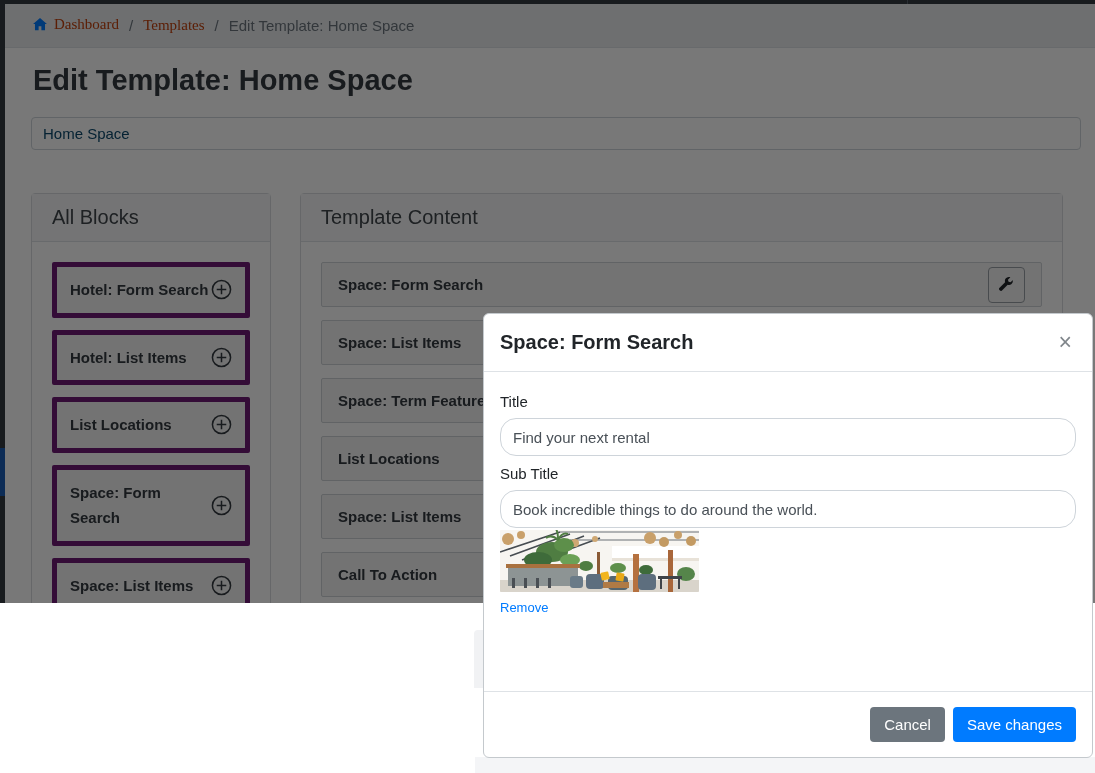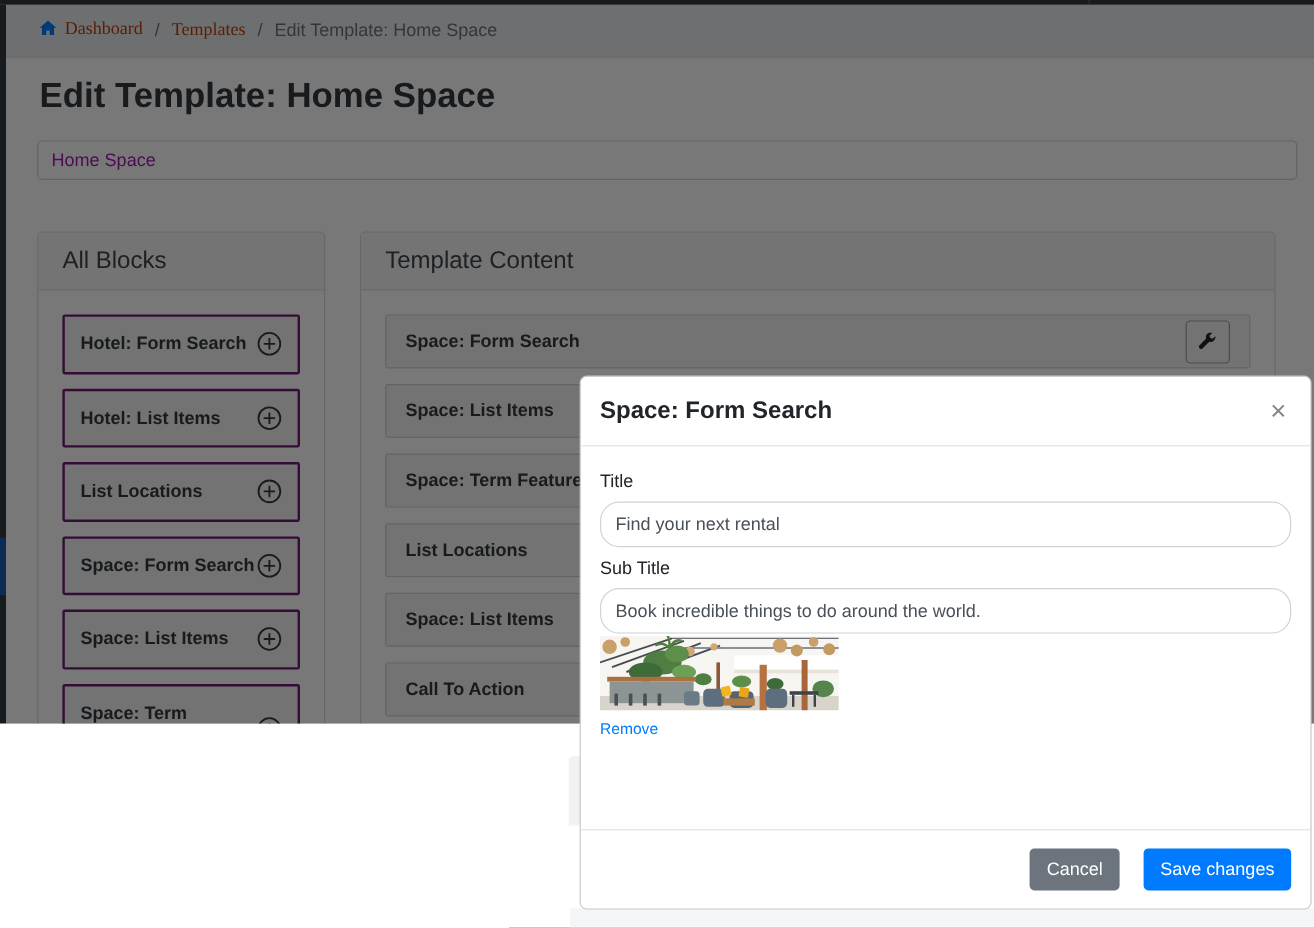--- a/index.html
+++ b/index.html
@@ -25,31 +25,31 @@
                     display:flex; align-items:center; padding-left:28px; font-size:15px; }
   .breadcrumb-bar a { color:#c2410c; text-decoration:none;font-family:Liberation Serif, serif; }
   .crumb-sep { color:#6c757d; margin:0 10px; }
   .crumb-active { color:#6c757d; }
   .home-icon { display:inline-block; margin-right:7px; vertical-align:-2px; }
 
   .page-title { position:absolute; left:33px; top:64px; font-size:29px; font-weight:700; color:#343a40; }
 
   .name-input { position:absolute; left:31px; top:117px; width:1050px; height:33px;
                 border:1px solid #ced4da; border-radius:4px; background:#fff;
-                font-family:inherit; font-size:15px; color:#a21caf; padding:0 11px; }
+                font-family:inherit; font-size:15px; color:#0c4a6e; padding:0 11px; }
 
   .card { position:absolute; top:193px; background:#fff; border:1px solid #d8dce0; border-radius:4px; }
   .card-allblocks { left:31px; width:240px; height:500px; }
   .card-templatecontent { left:300px; width:763px; height:500px; }
   .card-header { height:48px; background:#f6f7f8; border-bottom:1px solid #dee2e6;
                  display:flex; align-items:center; padding:0 20px; font-size:20px; color:#40464c; }
   .card-body { padding:20px; }
 
   .block-item { display:flex; align-items:center; justify-content:space-between;
-                background:#f4f4f4; border:2px solid #701a75; border-radius:2px;
+                background:#f4f4f4; border:5px solid #701a75; border-radius:2px;
                 padding:10px 13px; min-height:44px; margin-bottom:12px;
                 font-size:15px; font-weight:600; color:#343a40; }
   .block-item .item-label { max-width:150px; line-height:1.7; }
   .plus-icon svg { display:block; }
 
   .content-row { display:flex; align-items:center; justify-content:space-between;
                  background:#f4f4f4; border:1px solid #cfd3d7; border-radius:2px;
                  padding:6px 16px; height:45px; margin-bottom:13px;
                  font-size:15px; font-weight:600; color:#343a40; }
   .tool-btn { width:37px; height:36px; border:1px solid #9aa0a6; border-radius:4px;
@@ -76,21 +76,21 @@
   .modal-close { border:none; background:none; font-size:23px; line-height:1; color:#80868b;
                  cursor:pointer; font-family:inherit; padding:2px 4px; }
   .modal-body { padding:12px 16px 6px 16px; flex:1; }
   .field-label { font-size:15px; color:#212529; margin:9px 0 8px; }
   .modal-input { width:100%; height:38px; border:1px solid #ced4da; border-radius:16px;
                  font-family:inherit; font-size:15px; color:#495057; padding:0 12px; background:#fff; }
   .uploader-thumb { width:199px; height:62px; margin-top:2px; display:block; border-radius:1px; }
   .remove-link { display:inline-block; margin-top:8px; font-size:13px; color:#007bff;
                  text-decoration:none; cursor:pointer; }
   .modal-footer { border-top:1px solid #dee2e6; padding:15px 16px;
-                  display:flex; justify-content:flex-end; gap:20px; }
+                  display:flex; justify-content:flex-end; gap:8px; }
   .btn { border:none; border-radius:4px; font-family:inherit; font-size:15px; color:#fff;
          padding:9px 14px; cursor:pointer; }
   .btn-cancel { background:#6c757d; }
   .btn-save { background:#007bff; }
 </style>
 </head>
 <body>
 
 <div class="page">
 

